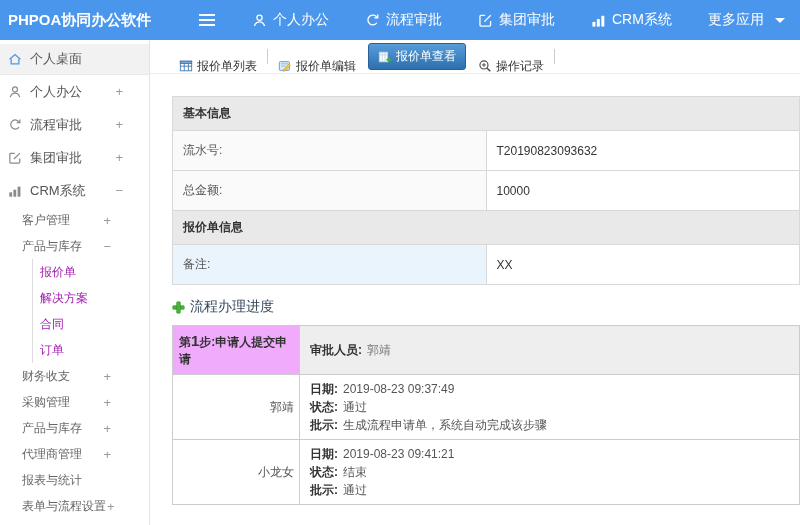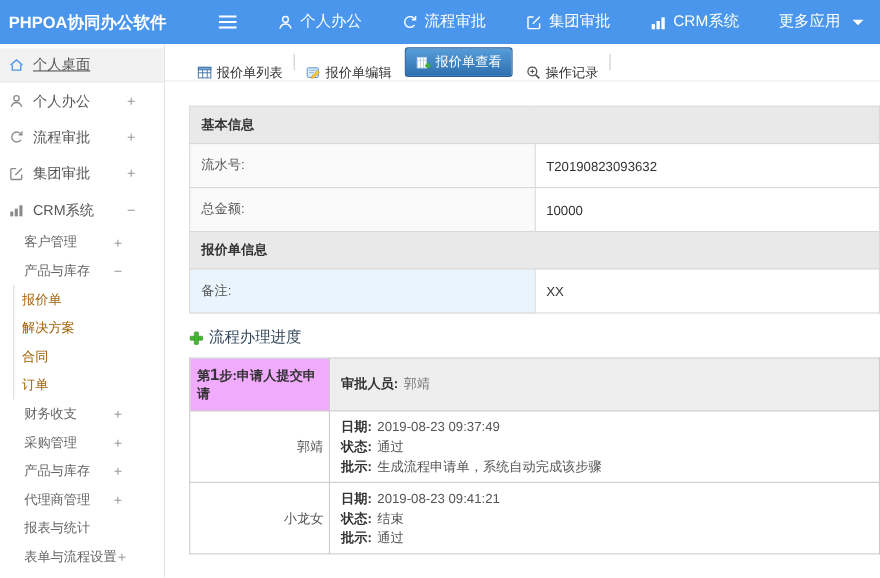--- a/index.html
+++ b/index.html
@@ -12,24 +12,24 @@
   .hamburger { margin-left:40px; display:flex; cursor:pointer; }
   .topnav { display:flex; align-items:center; margin-left:36px; gap:36px; font-size:14px; }
   .nav-item { display:flex; align-items:center; gap:6px; cursor:pointer; white-space:nowrap; }
   .caret { width:0; height:0; border-left:5px solid transparent; border-right:5px solid transparent; border-top:5px solid #fff; margin-left:5px; }
 
   
   .layout { display:flex; height:485px; }
   .sidebar { width:150px; flex-shrink:0; border-right:1px solid #e3e3e3; background:#fff; padding-top:4px; }
   .side-item { display:flex; align-items:center; color:#555; cursor:pointer; }
   .lv1 { height:33px; padding:0 26px 0 8px; font-size:13px; }
-  .lv1.active { height:31px; background:#f2f2f2; border-bottom:1px solid #e9e9e9;text-decoration:underline; }
+  .lv1.active { height:31px; background:#f2f2f2; border-bottom:1px solid #e9e9e9; }
   .sicon { width:16px; height:15px; margin-right:6px; color:#8a8a8a; display:flex; align-items:center; }
   .lv2 { height:26px; padding:0 38px 0 22px; font-size:12px; color:#666; }
-  .lv3 { height:26px; margin-left:12px; border-left:1px solid #ddd; padding-left:7px; font-size:12px; color:#a16207; }
+  .lv3 { height:26px; margin-left:32px; border-left:1px solid #ddd; padding-left:7px; font-size:12px; color:#a21caf; }
   .expander { margin-left:auto; color:#999; font-size:13px; }
   .inline-exp { padding-right:0; }
   .inline-exp .expander { margin-left:1px; }
 
   
   .content { flex:1; min-width:0; display:flex; flex-direction:column; background:#fff; }
   .tabbar { height:34px; flex-shrink:0; display:flex; align-items:center; padding-left:24px; border-bottom:1px solid #ececec; }
   .tab { display:flex; align-items:center; gap:4px; padding:4px 5px; font-size:12px; color:#333; cursor:pointer; white-space:nowrap;margin-top:19px; }
   .tab.active { background:linear-gradient(#579dda,#2e6fae); border:1px solid #28609c; border-radius:3px; color:#fff; padding:4px 9px; margin:0 7px; }
   .tab-sep { width:1px; height:15px; background:#ccc; margin:0 5px; }

